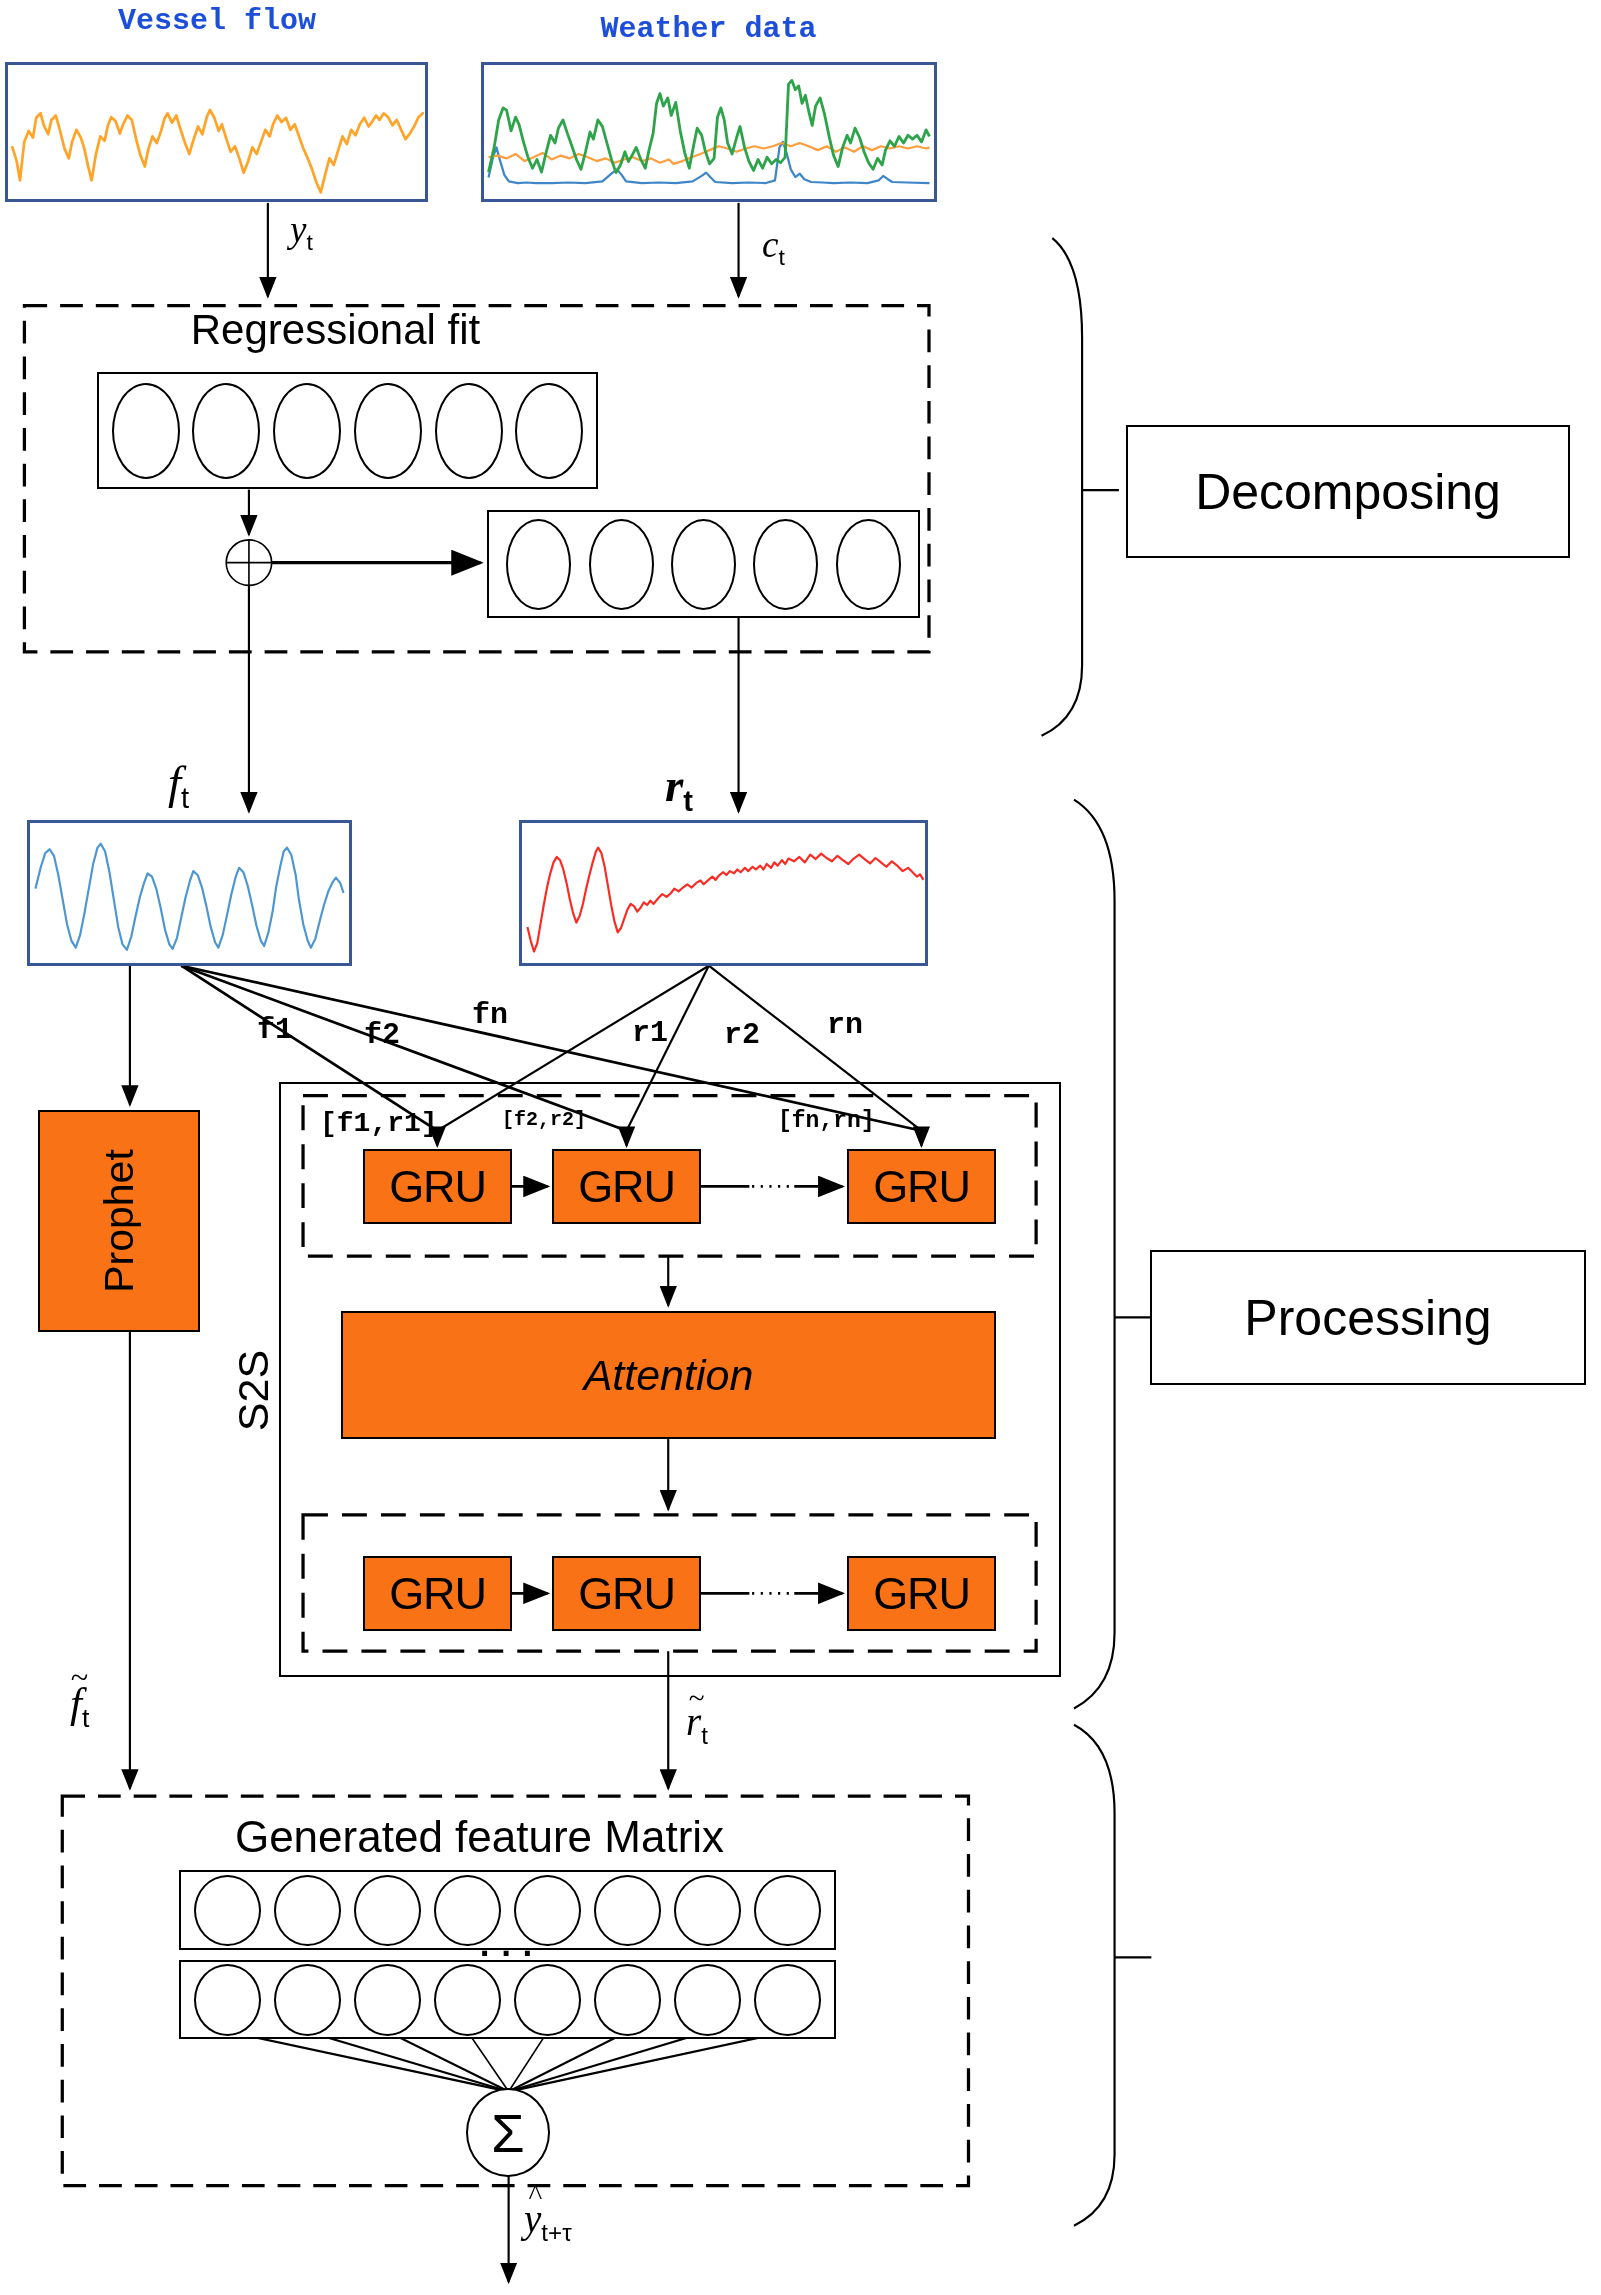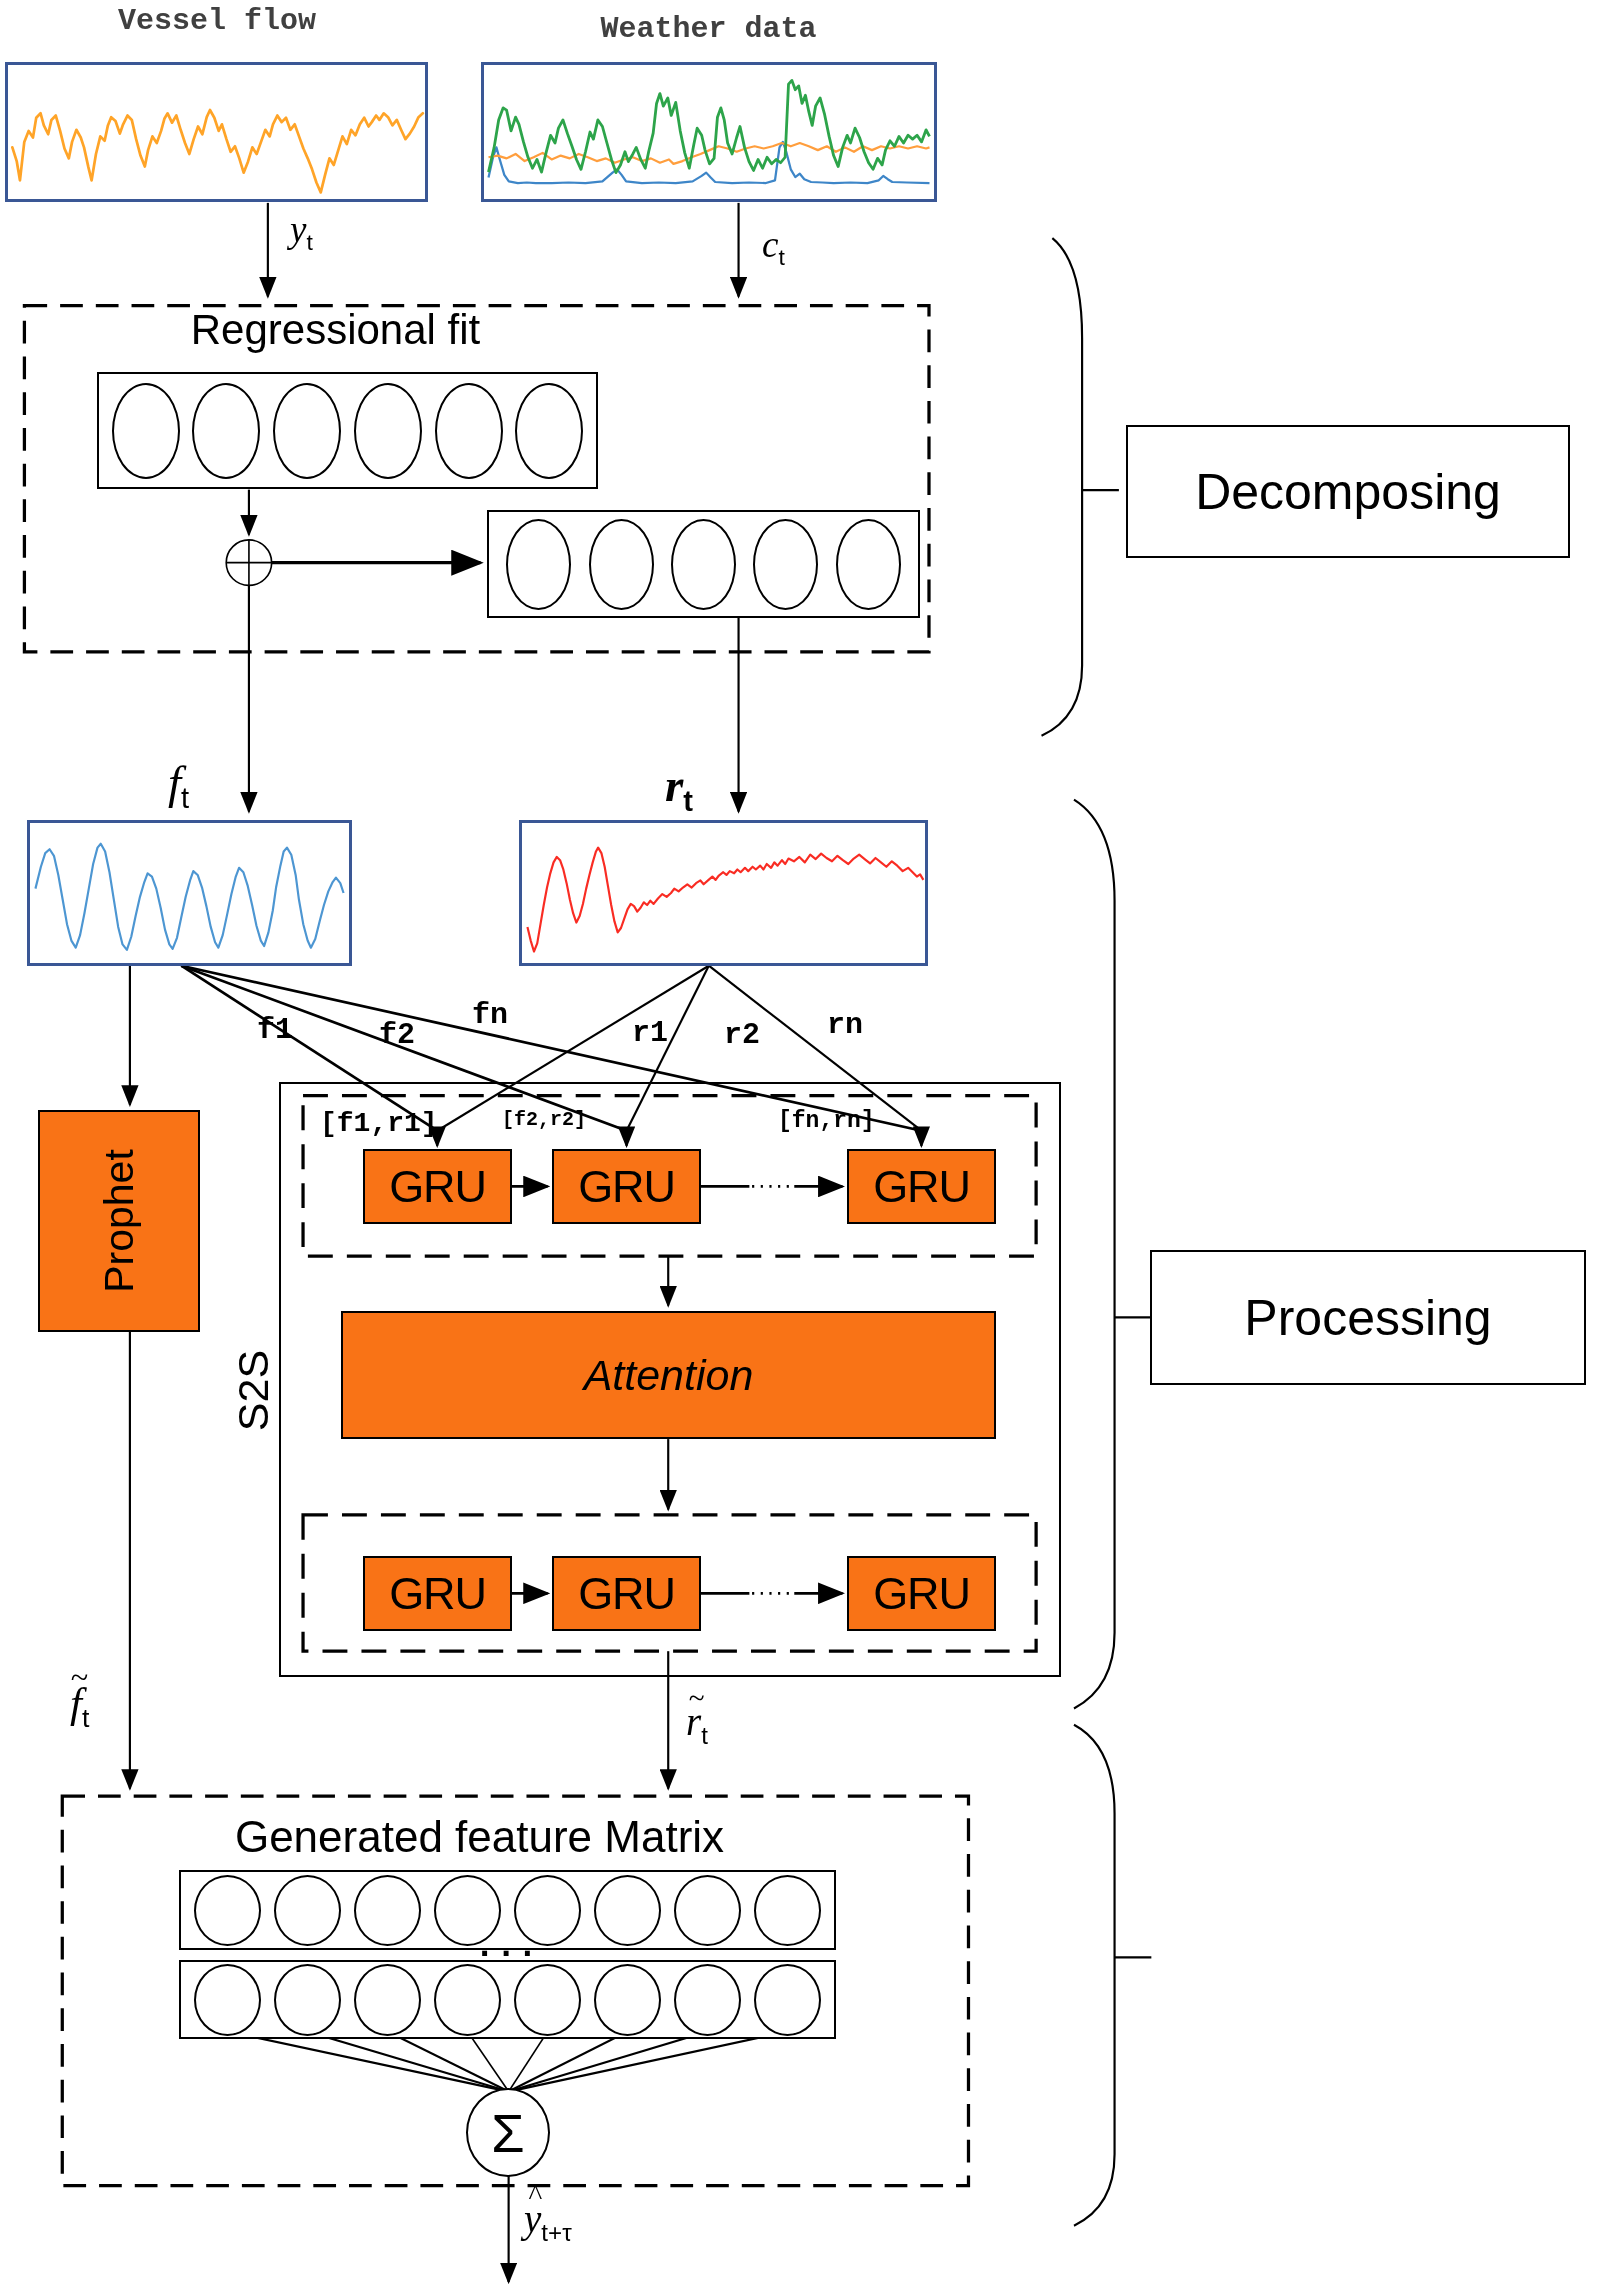--- a/index.html
+++ b/index.html
@@ -10,21 +10,21 @@
   .plotbox{border:3.8px solid #3A5795;background:#ffffff;}
   .plotbox svg{display:block;width:100%;height:100%;}
   .solidbox{border:2.7px solid #000;background:#f97316;}
   .labelbox{border:2.2px solid #000;background:#ffffff;display:flex;align-items:center;justify-content:center;}
   .cellrow{border:2.7px solid #000;background:#fff;display:flex;align-items:center;justify-content:space-evenly;}
   .cell{border:2.7px solid #000;border-radius:50%;background:#fff;flex:0 0 auto;}
   .r1cell{width:64px;height:92px;}
   .r2cell{width:61px;height:87px;}
   .macell{width:63px;height:67px;}
   .mbcell{width:63px;height:68px;}
-  .titlefont{font-family:"Liberation Mono","DejaVu Sans Mono",monospace;font-weight:bold;font-size:30px;color:#404040;white-space:nowrap;}
+  .titlefont{font-family:"Liberation Mono","DejaVu Sans Mono",monospace;font-weight:bold;font-size:30px;color:#1d4ed8;white-space:nowrap;}
   .bigsans{color:#000;white-space:nowrap;}
   .center-text{display:flex;align-items:center;justify-content:center;}
   .mono-small{font-family:"Liberation Mono","DejaVu Sans Mono",monospace;font-weight:bold;font-size:30px;color:#000;white-space:nowrap;}
   .mlab{font-family:"Liberation Serif","DejaVu Serif",serif;font-style:italic;color:#000;white-space:nowrap;}
   .mlab sub{font-size:0.62em;font-style:normal;font-family:"Liberation Sans",sans-serif;}
   .accwrap{position:relative;display:inline-block;}
   .acc{position:absolute;left:50%;transform:translateX(-30%);top:-0.52em;font-style:normal;font-size:0.75em;line-height:1;}
   .rot{transform:rotate(-90deg);transform-origin:center center;}
   .gru{display:flex;align-items:center;justify-content:center;font-size:45px;letter-spacing:-1.1px;}
   .sigma-circle{border:2.7px solid #000;border-radius:50%;background:#fff;display:flex;align-items:center;justify-content:center;font-size:54px;}
@@ -178,21 +178,21 @@
       <polyline fill="none" stroke-width="4" stroke-linejoin="round" points="10,120 20,80 28,55 36,48 44,60 52,95 60,140 68,185 76,215 84,228 92,205 100,165 108,120 116,75 124,45 130,38 138,52 146,90 154,140 162,190 170,222 178,232 186,208 194,170 202,135 210,108 216,92 224,98 232,120 240,155 248,195 256,222 262,230 270,210 278,172 286,135 294,105 300,88 308,95 316,118 324,152 332,190 340,218 346,228 354,205 362,168 370,130 378,98 384,82 392,90 400,115 408,150 416,188 424,215 430,225 438,200 446,160 452,118 460,78 466,52 472,45 480,58 488,95 494,140 502,185 510,215 516,228 524,212 532,180 540,150 548,125 556,108 562,100 570,110 576,128" stroke="#4D96D2"></polyline>
     </svg>
   </div>
   <div class="abs plotbox" style="left:519px;top:820px;width:409px;height:146px;">
     <svg viewBox="0 0 741 256" preserveAspectRatio="none">
       <polyline fill="none" stroke-width="4" stroke-linejoin="round" points="10,190 16,215 22,235 28,220 34,185 40,150 46,118 52,92 58,72 64,62 70,68 76,85 82,110 88,140 94,165 100,182 106,170 112,148 118,120 124,95 130,72 136,52 140,45 146,55 152,80 158,115 164,150 170,180 176,200 182,192 188,175 194,158 200,148 206,152 212,162 218,155 224,145 230,150 236,142 242,148 250,138 258,130 266,135 274,128 280,120 288,125 296,118 304,112 312,118 320,110 328,105 334,112 342,105 350,98 356,104 362,96 370,90 376,95 382,88 390,92 396,85 402,90 410,82 416,88 424,80 430,85 438,78 444,85 450,75 458,82 464,72 470,78 478,68 484,75 490,65 500,70 510,62 520,72 530,58 540,66 550,56 560,64 570,70 580,60 590,68 600,75 610,65 620,58 630,66 640,74 650,64 660,72 670,80 680,70 690,78 700,88 710,82 720,92 726,98 732,94 738,104" stroke="#F92C23"></polyline>
     </svg>
   </div>
 
   <div class="abs mono-small" style="left:257px;top:1013px;">f1</div>
-  <div class="abs mono-small" style="left:379px;top:1018px;">f2</div>
+  <div class="abs mono-small" style="left:364px;top:1018px;">f2</div>
   <div class="abs mono-small" style="left:472px;top:998px;">fn</div>
   <div class="abs mono-small" style="left:632px;top:1016px;">r1</div>
   <div class="abs mono-small" style="left:724px;top:1018px;">r2</div>
   <div class="abs mono-small" style="left:827px;top:1008px;">rn</div>
 
   <div class="abs solidbox" style="left:38px;top:1110px;width:162px;height:222px;">
     <div class="rot bigsans" style="position:absolute;left:50%;top:50%;transform:translate(-50%,-50%) rotate(-90deg);font-size:41px;">Prophet</div>
   </div>
 
   <div class="abs bigsans" style="left:210px;top:1347px;width:87px;height:87px;display:flex;align-items:center;justify-content:center;transform:rotate(-90deg);font-size:43px;">S2S</div>

